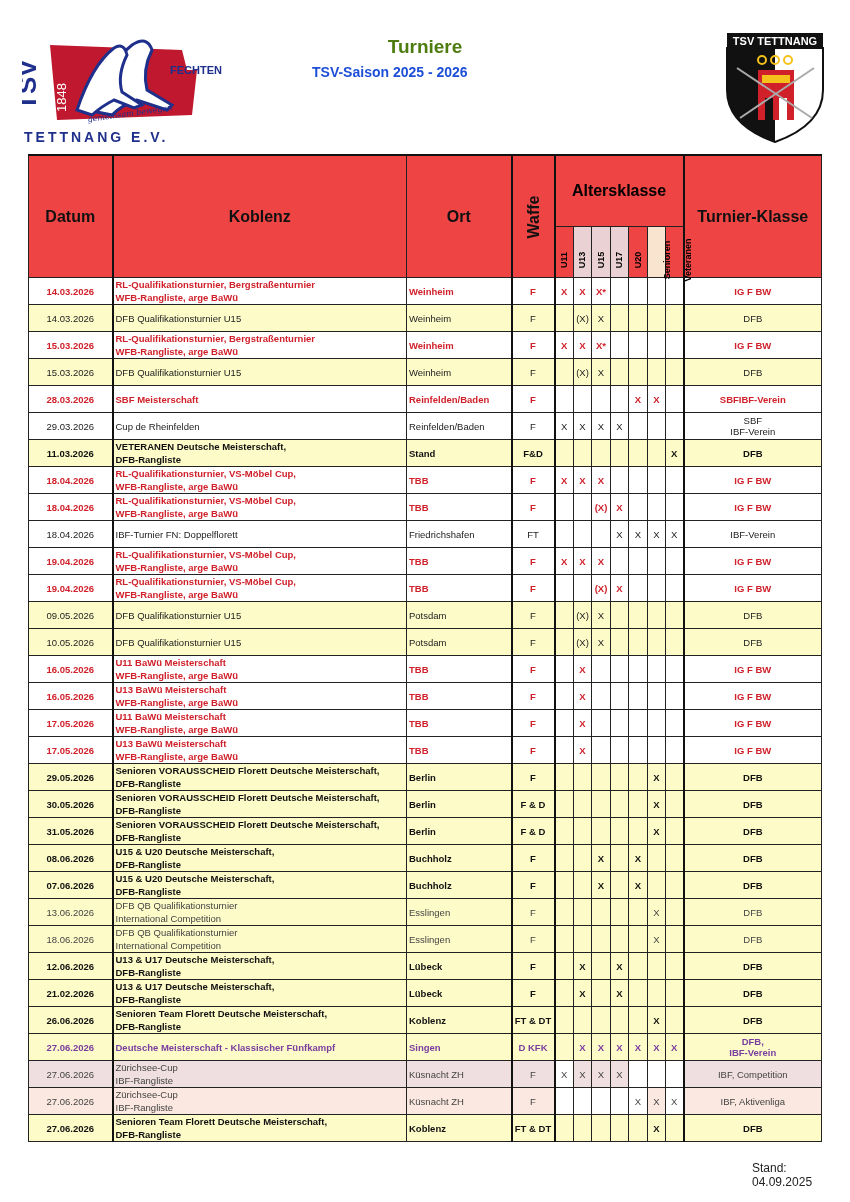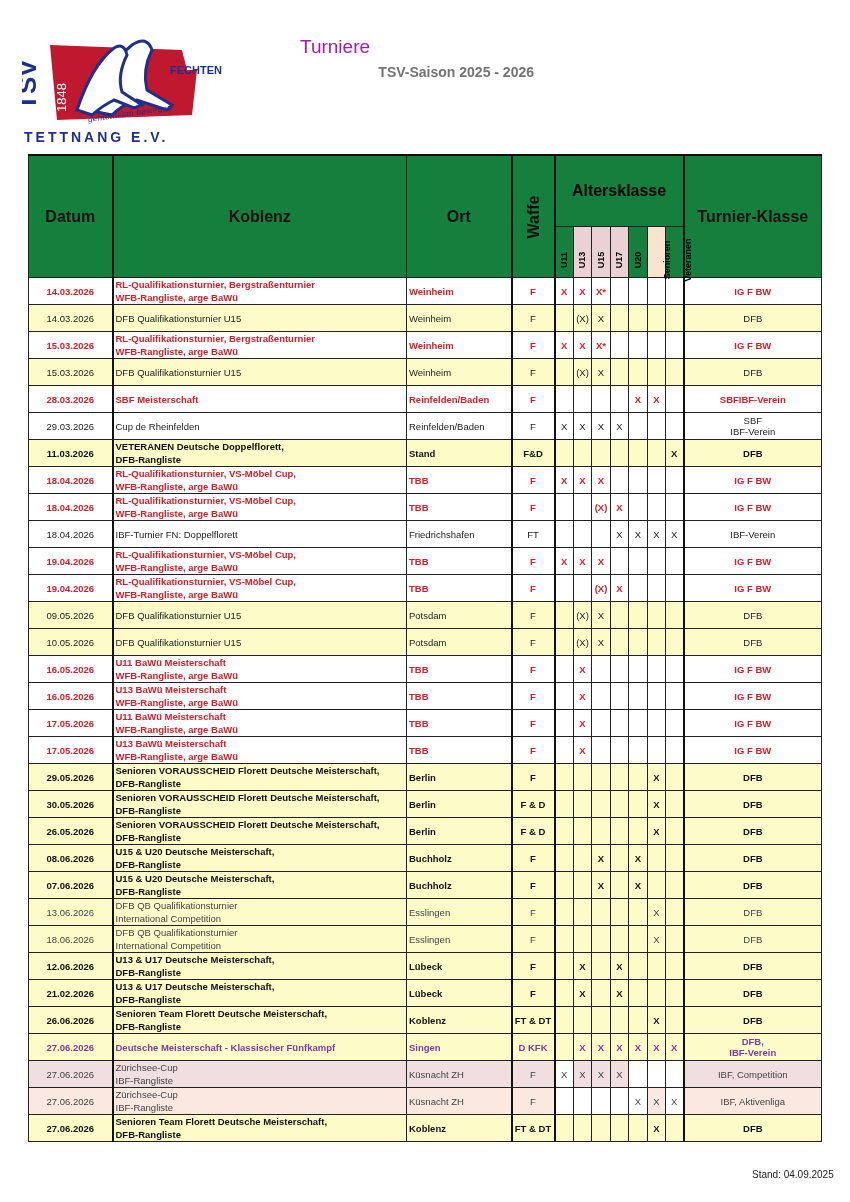--- a/index.html
+++ b/index.html
@@ -1,23 +1,23 @@
 <!DOCTYPE html>
 <html><head>
 <meta charset="utf-8">
 <style>
   body { margin:0; background:#fff; font-family:"Liberation Sans", sans-serif; }
   .page { position:relative; width:850px; height:1202px; background:#fff; overflow:hidden; }
   .logo-left { position:absolute; left:22px; top:30px; width:220px; height:115px; }
   .logo-right { position:absolute; left:722px; top:30px; width:106px; height:115px; }
-  .title { position:absolute; left:300px; top:36px; width:250px; font-weight:normal; font-size:19px; color:#a21caf; }
-  .subtitle { position:absolute; left:284px; top:64px; width:250px; text-align:right; font-weight:bold; font-size:14px; color:#737373; }
+  .title { position:absolute; left:300px; top:36px; width:250px; text-align:center; font-weight:bold; font-size:19px; color:#4d7c0f; }
+  .subtitle { position:absolute; left:312px; top:64px; width:250px; text-align:left; font-weight:bold; font-size:14px; color:#1d4ed8; }
   table { position:absolute; left:28px; top:154px; border-collapse:collapse; table-layout:fixed; width:793px; }
   th, td { border:1px solid #222; padding:0; }
-  thead th { background:#15803d; }
+  thead th { background:#ef4444; }
   .h-main { font-weight:bold; font-size:16px; height:120px; color:#111; }
   .h-alter { font-weight:bold; font-size:16px; height:70px; }
   .h-waffe span { display:inline-block; transform:rotate(-90deg); font-weight:bold; font-size:16px; }
   .h-age { height:50px; font-size:9px; font-weight:bold; vertical-align:bottom; }
   .h-age span { display:inline-block; transform:rotate(-90deg); transform-origin:center; white-space:nowrap; margin-bottom:12px; }
   .h-age.pink { background:#ead2d4; }
   .h-age.peach { background:#f9e4cf; }
   thead tr:first-child th { border-top:2px solid #111; }
   th.thick-l, td.thick-l { border-left:2px solid #111; }
   tbody td { height:26px; font-size:9.5px; }
@@ -26,21 +26,21 @@
   tr.yellow td { background:#fdfbc8; }
   tr.white td { background:#fff; }
   tr.pink td { background:#f0dfe0; }
   tr.peach td { background:#fbe8e0; }
   tr.pink td.age-white, tr.peach td.age-white { background:#fff; }
   .red { color:#d0202a; font-weight:bold; }
   .blk { color:#222; }
   .bold { color:#111; font-weight:bold; }
   .purple { color:#7a3da0; font-weight:bold; }
   .gray { color:#444; }
-  .stand { position:absolute; left:752px; top:1161px; font-size:10px; color:#222;margin-top:8px; }
+  .stand { position:absolute; left:752px; top:1161px; font-size:12px; color:#222; }
 </style>
 </head>
 <body>
 
 <div class="page">
 
   <div class="logo-left">
     <svg width="220" height="115" viewBox="0 0 220 115">
       <polygon points="28,15 160,20 165,40 175,40 170,85 35,90" fill="#c0182e"></polygon>
       <path d="M75,82 Q90,30 110,15 Q125,5 130,20 Q120,40 125,60 L150,75 L145,80 L115,70 Q100,75 90,85 Z" fill="#fff" stroke="#1f2f8c" stroke-width="3"></path>
@@ -49,20 +49,37 @@
       <text x="44" y="82" fill="#fff" font-size="13" font-family="Liberation Sans, sans-serif" transform="rotate(-90 44 82)">1848</text>
       <text x="148" y="44" fill="#1f2f8c" font-weight="bold" font-size="11" font-family="Liberation Sans, sans-serif">FECHTEN</text>
       <text x="66" y="92" fill="#1f2f8c" font-style="italic" font-size="8" font-family="DejaVu Serif, serif" transform="rotate(-8 66 92)">gemeinsam bewegen</text>
       <text x="2" y="112" fill="#1f2f8c" font-weight="bold" font-size="14" letter-spacing="3" font-family="Liberation Sans, sans-serif">TETTNANG E.V.</text>
     </svg>
   </div>
 
   <div class="title">Turniere</div>
   <div class="subtitle">TSV-Saison 2025 - 2026</div>
 
+  <div class="logo-right">
+    <svg width="106" height="115" viewBox="0 0 106 115">
+      <path d="M5,18 L101,18 L101,60 Q101,95 53,112 Q5,95 5,60 Z" fill="#fff" stroke="#111" stroke-width="2"></path>
+      <path d="M5,18 L53,18 L53,112 Q5,95 5,60 Z" fill="#111"></path>
+      <rect x="5" y="3" width="96" height="16" fill="#111"></rect>
+      <text x="53" y="15" text-anchor="middle" fill="#fff" font-weight="bold" font-size="11" font-family="Liberation Sans, sans-serif">TSV TETTNANG</text>
+      <rect x="36" y="40" width="36" height="50" fill="#d0202a"></rect>
+      <rect x="43" y="68" width="8" height="22" fill="#111"></rect>
+      <rect x="57" y="68" width="8" height="22" fill="#fff"></rect>
+      <rect x="40" y="45" width="28" height="8" fill="#f4c21a"></rect>
+      <circle cx="40" cy="30" r="4" fill="none" stroke="#f4c21a" stroke-width="2"></circle>
+      <circle cx="53" cy="30" r="4" fill="none" stroke="#f4c21a" stroke-width="2"></circle>
+      <circle cx="66" cy="30" r="4" fill="none" stroke="#f4c21a" stroke-width="2"></circle>
+      <line x1="15" y1="38" x2="90" y2="88" stroke="#aaa" stroke-width="2"></line>
+      <line x1="92" y1="38" x2="18" y2="88" stroke="#aaa" stroke-width="2"></line>
+    </svg>
+  </div>
 
   <table>
     <colgroup>
       <col style="width:84px">
         <col style="width:294px">
         <col style="width:105px">
         <col style="width:43px">
       <col style="width:19px">
         <col style="width:18px">
         <col style="width:19px">
@@ -199,21 +216,21 @@
           <td class="c blk"></td>
           <td class="c blk"></td>
           <td class="c blk thick-l">
             <div>SBF</div>
             <div>IBF-Verein</div>
           </td>
         </tr>
         <tr class="yellow">
           <td class="c bold">11.03.2026</td>
           <td class="l bold thick-l">
-            <div>VETERANEN Deutsche Doppelflorett,</div>
+            <div>VETERANEN Deutsche Meisterschaft,</div>
             <div>DFB-Rangliste</div>
           </td>
           <td class="l bold">Stand</td>
           <td class="c bold thick-l">F&amp;D</td>
           <td class="c bold thick-l"></td>
           <td class="c bold"></td>
           <td class="c bold"></td>
           <td class="c bold"></td>
           <td class="c bold"></td>
           <td class="c bold"></td>
@@ -460,21 +477,21 @@
           <td class="c bold"></td>
           <td class="c bold"></td>
           <td class="c bold"></td>
           <td class="c bold">X</td>
           <td class="c bold"></td>
           <td class="c bold thick-l">
             <div>DFB</div>
           </td>
         </tr>
         <tr class="yellow">
-          <td class="c bold">26.05.2026</td>
+          <td class="c bold">31.05.2026</td>
           <td class="l bold thick-l">
             <div>Senioren VORAUSSCHEID Florett Deutsche Meisterschaft,</div>
             <div>DFB-Rangliste</div>
           </td>
           <td class="l bold">Berlin</td>
           <td class="c bold thick-l">F &amp; D</td>
           <td class="c bold thick-l"></td>
           <td class="c bold"></td>
           <td class="c bold"></td>
           <td class="c bold"></td>

